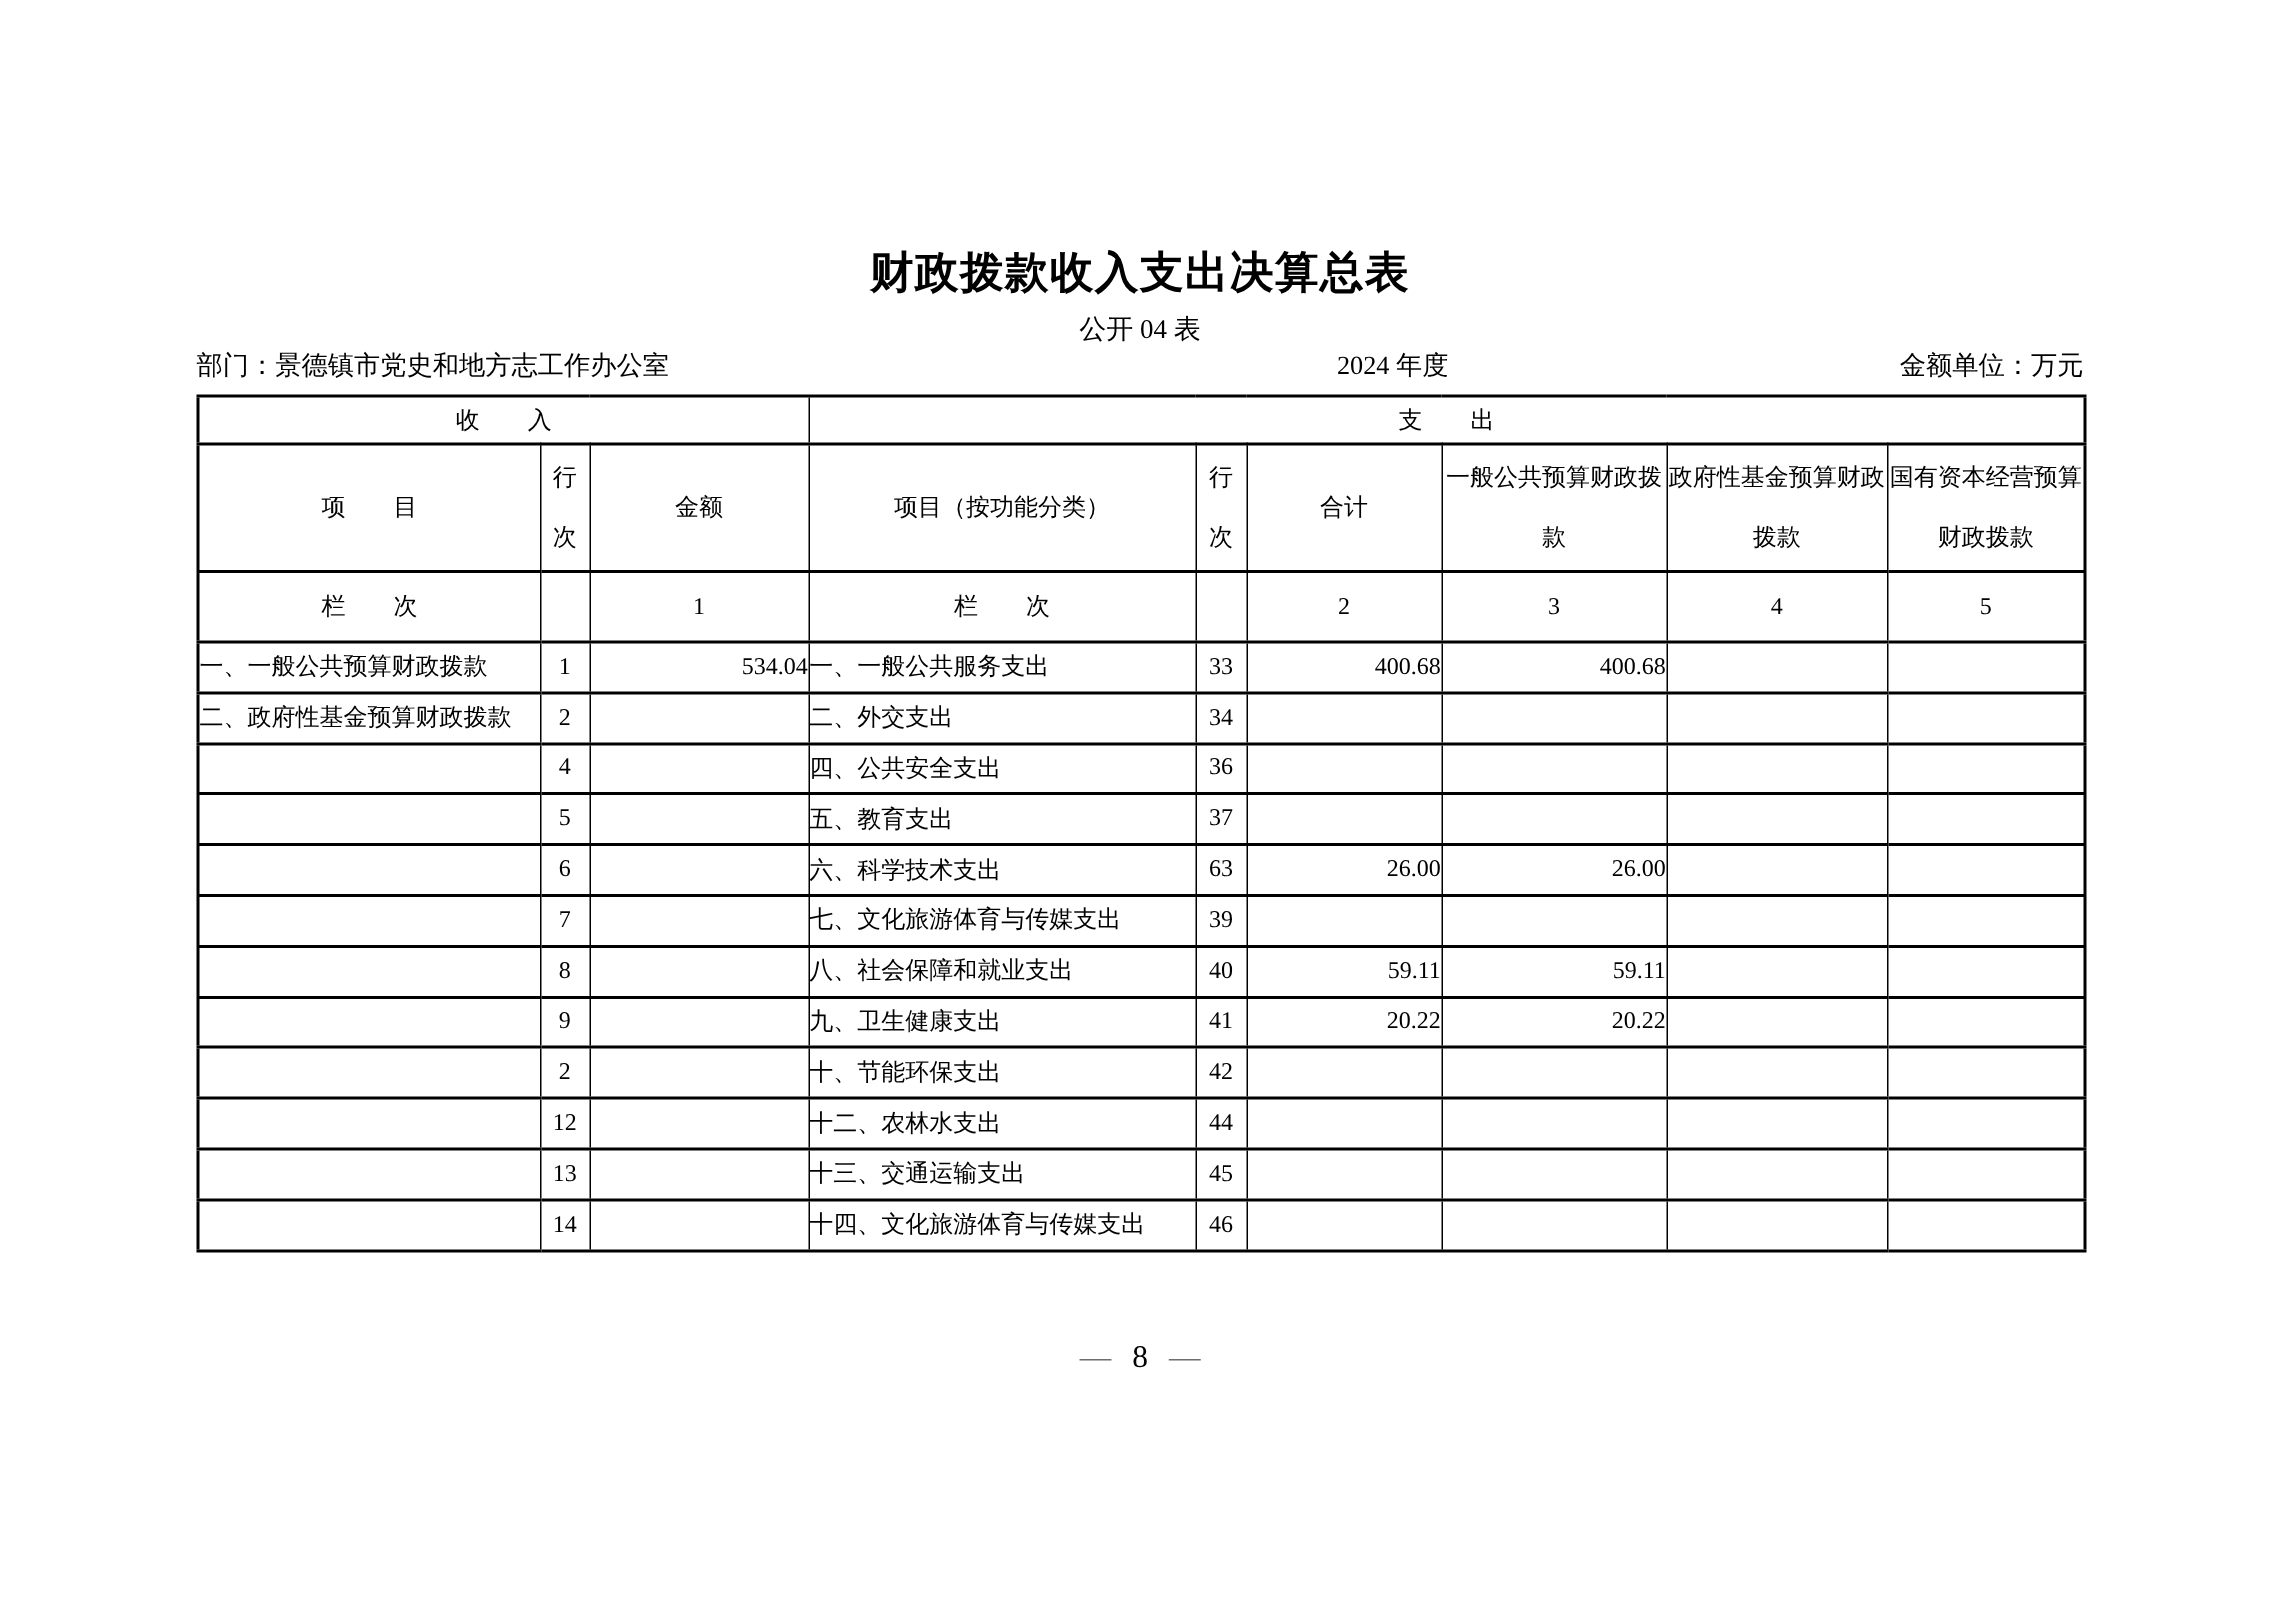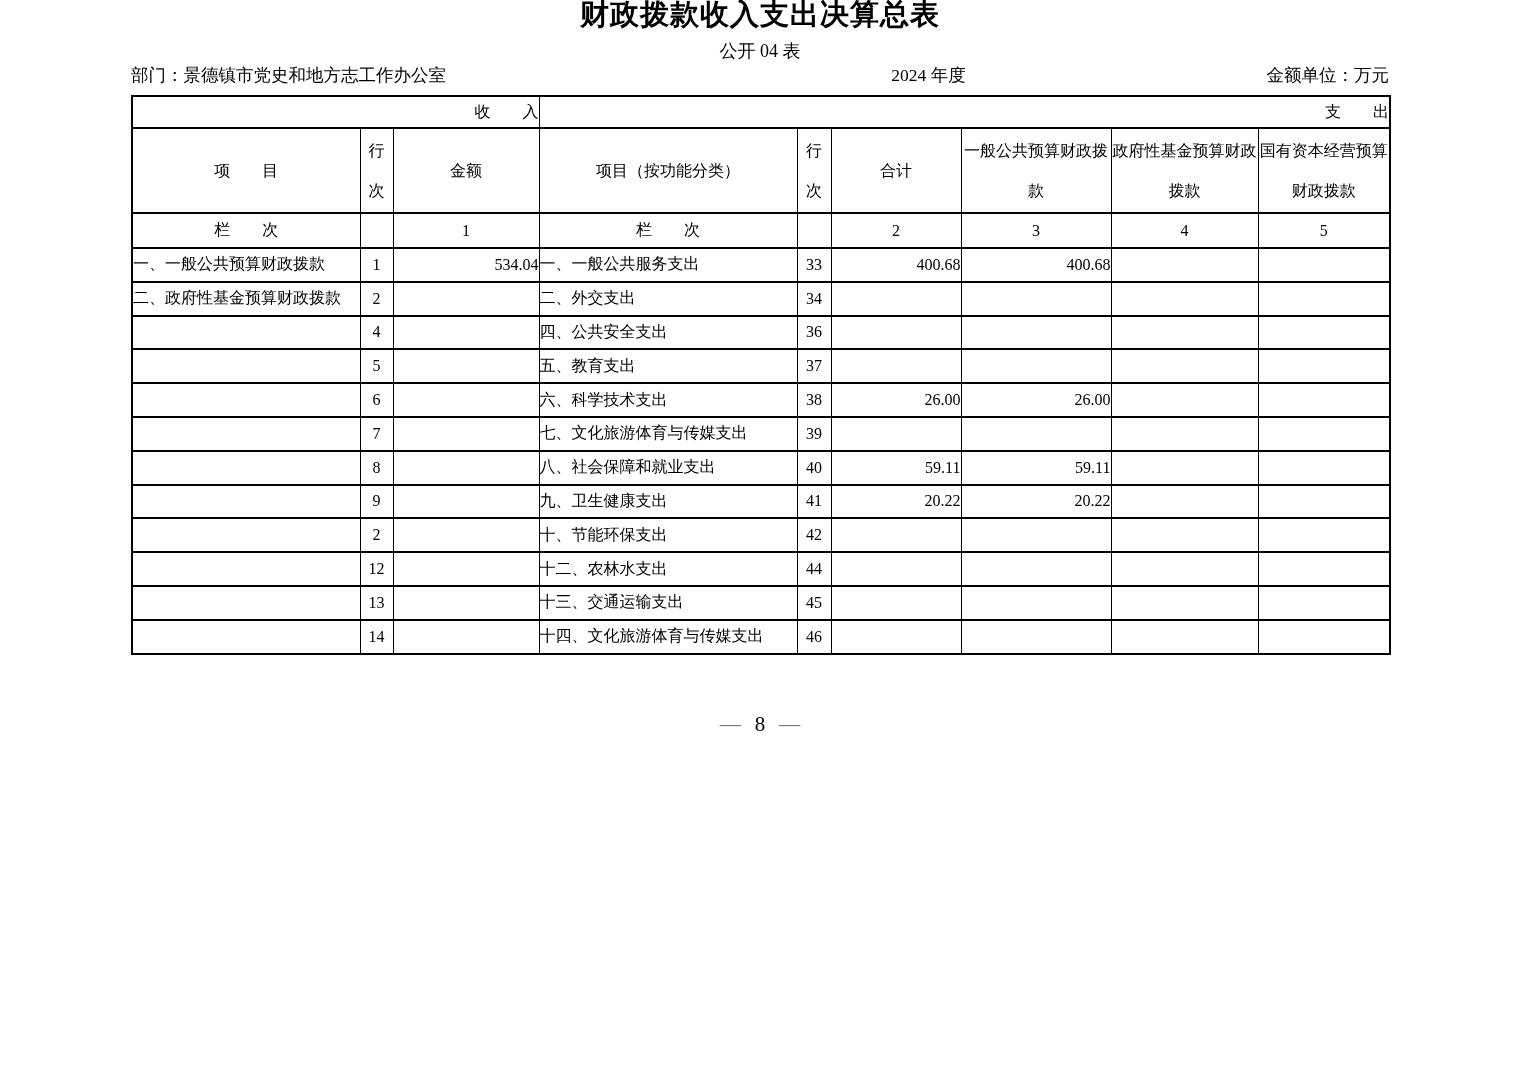--- a/index.html
+++ b/index.html
@@ -6,20 +6,21 @@
   html, body {
     width: 1520px; height: 1074px;
     background: #ffffff;
     color: #000000;
     font-family: "Liberation Serif", "DejaVu Serif", serif;
     overflow: hidden;
   }
   .page { width: 1520px; height: 1074px; position: relative; }
 
   .doc-title {
+    padding-top: 168px;
     text-align: center;
     font-size: 29px;
     font-weight: bold;
     line-height: 1;
     letter-spacing: 1px;
   }
 
   .content { width: 1258px; margin: 0 auto; }
 
   .table-code {
@@ -48,30 +49,30 @@
     border: 2.5px solid #000;
   }
   table.fiscal td {
     border: solid #000;
     border-width: 2px 1.4px;
     font-size: 16px;
     overflow: hidden;
     padding: 0;
   }
 
-  tr.sec-row td { height: 32px; text-align: right; font-size: 16px; margin-top: 20px; }
+  tr.sec-row td { height: 32px; text-align: center; font-size: 16px; margin-top: 20px; }
   tr.head-row td {
     height: 85px;
     text-align: center;
     vertical-align: middle;
     line-height: 2.45;
     padding: 0 1px;
   }
   td.vertical-label { white-space: pre-line; line-height: 2.3; }
-  tr.lanci-row td { height: 35px; text-align: center; }
+  tr.lanci-row td { height: 47px; text-align: center; }
 
   tbody td { height: 33.8px; }
   td.cell-item   { text-align: left;  padding-left: 8px; margin-top: 28px;  }
   td.cell-center { text-align: center; }
   td.cell-num    { text-align: right; padding-right: 7px; }
 
   .page-number {
     margin-top: 57px;
     text-align: center;
     font-size: 21px;
@@ -180,21 +181,21 @@
             <td class="cell-num"></td>
             <td class="cell-num"></td>
             <td class="cell-num"></td>
             <td class="cell-num"></td>
           </tr>
           <tr>
             <td class="cell-item"></td>
             <td class="cell-center">6</td>
             <td class="cell-num"></td>
             <td class="cell-item">六、科学技术支出</td>
-            <td class="cell-center">38</td>
+            <td class="cell-center">63</td>
             <td class="cell-num">26.00</td>
             <td class="cell-num">26.00</td>
             <td class="cell-num"></td>
             <td class="cell-num"></td>
           </tr>
           <tr>
             <td class="cell-item"></td>
             <td class="cell-center">7</td>
             <td class="cell-num"></td>
             <td class="cell-item">七、文化旅游体育与传媒支出</td>

